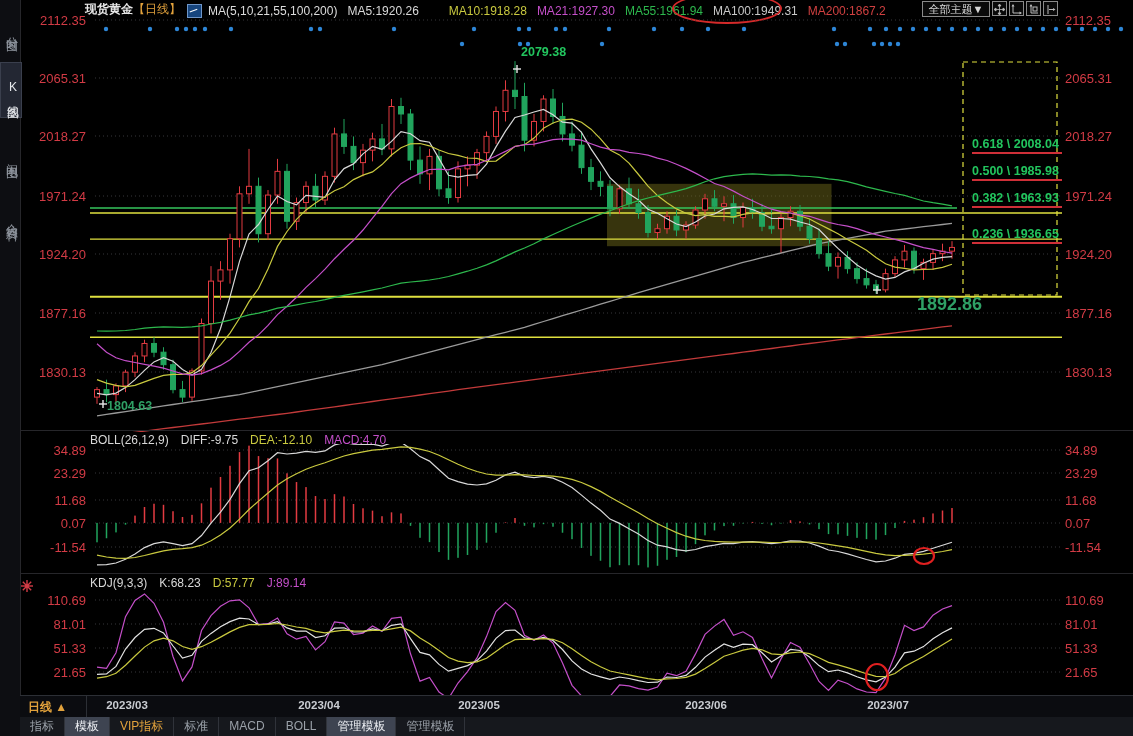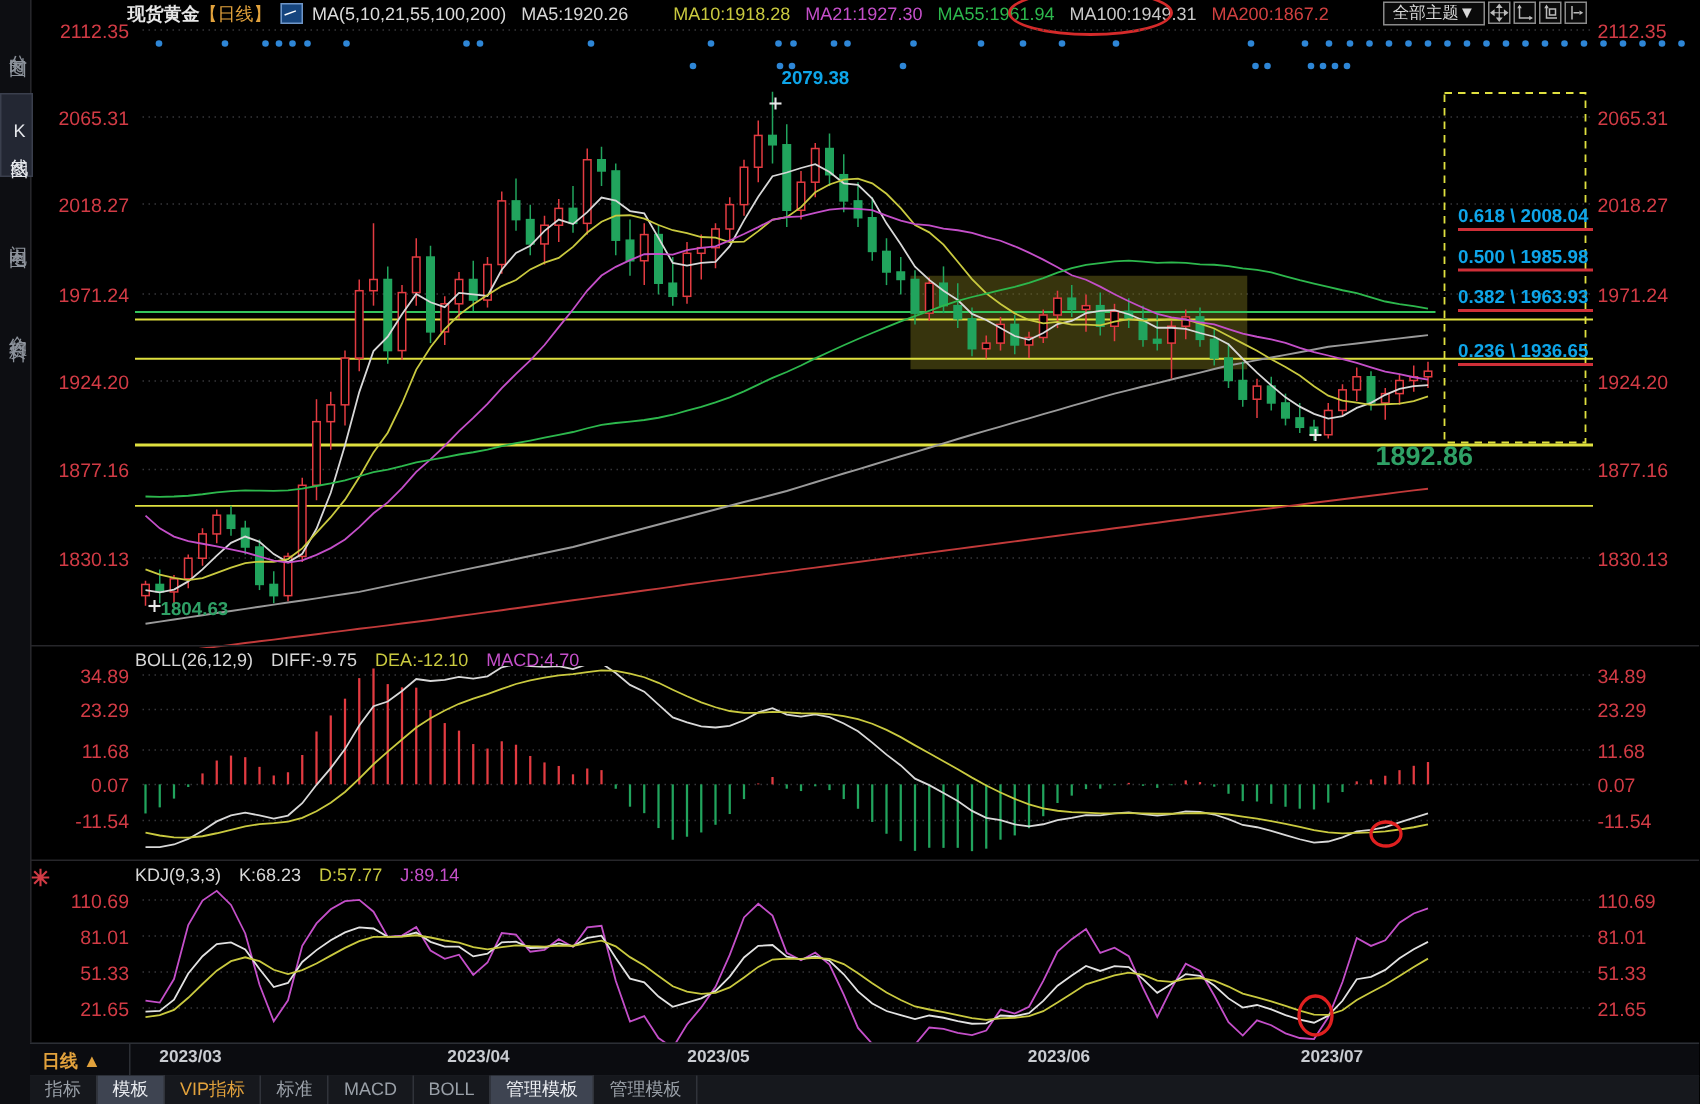--- a/index.html
+++ b/index.html
@@ -4,21 +4,21 @@
 <style>
   html,body{margin:0;padding:0;background:#000;}
   .app{position:relative;width:1133px;height:736px;background:#000;overflow:hidden;
        font-family:"Liberation Sans","DejaVu Sans",sans-serif;}
   
   .sidebar{position:absolute;left:0;top:0;width:20px;height:736px;background:#0d0e12;border-right:1px solid #26262a;}
   .side-tab{position:absolute;left:0;width:20px;writing-mode:vertical-rl;text-orientation:upright;
             color:#8d939c;font-size:12px;letter-spacing:2px;text-align:center;cursor:pointer;}
   .side-tab.active{background:#232733;border:1px solid #3a3f4d;color:#e6e8ec;}
   
-  .header{position:absolute;left:20px;top:0;height:18px;right:0;display:flex;align-items:center;
+  .header{position:absolute;left:20px;top:0;height:18px;right:0;display:flex;align-items:flex-end;
           font-size:12px;color:#dcdcdc;}
   .header .pad{width:65px;}
   .hitem{margin-right:10px;white-space:nowrap;}
   .title{font-weight:bold;color:#e6e6e6;margin-right:0;}
   .period{color:#e2a23c;margin-right:6px;}
   .chart-ico{width:13px;height:12px;background:#16457e;border:1px solid #6f96c8;margin-right:6px;display:inline-block;position:relative;}
   .chart-ico:after{content:"";position:absolute;left:2px;top:5px;width:8px;height:3px;border-top:1px solid #fff;transform:rotate(-20deg);}
   .ma5{color:#d8d8d8;} .ma10{color:#c9c93f;padding-left:20px;} .ma21{color:#c44fc9;} .ma55{color:#2db84d;}
   .ma100{color:#c8c8c8;} .ma200{color:#d04040;}
   .red-ellipse{position:absolute;left:672px;top:-7px;width:106px;height:27px;border:2px solid #d42a2a;border-radius:50%;pointer-events:none;}
@@ -30,21 +30,21 @@
   #chart-canvas{position:absolute;left:0;top:0;}
   #labels-layer{position:absolute;left:0;top:0;width:1133px;height:736px;pointer-events:none;}
   .axis-label{position:absolute;font-size:13px;color:#d23b45;white-space:nowrap;}
   .sep{position:absolute;left:20px;right:0;height:1px;background:#26262a;}
   
   .panel-hdr{position:absolute;left:90px;display:flex;gap:12px;font-size:12px;color:#d8d8d8;white-space:nowrap;}
   .yellow{color:#c9c93f;} .magenta{color:#c44fc9;}
   .star-ico{position:absolute;left:21px;top:578px;}
   
   .ann{position:absolute;font-weight:bold;font-size:12.5px;white-space:nowrap;}
-  .ann-red{color:#0ea5e9;}
+  .ann-red{color:#22c55e;}
   .ann-green{color:#2fa065;}
   .fib{width:90px;border-bottom:2px solid #cf2f38;padding-bottom:1px;}
   
   .date-row{position:absolute;left:20px;right:0;top:695px;height:21px;background:#0b0c10;
             border-top:1px solid #2c2f35;border-bottom:1px solid #2c2f35;}
   .period-label{position:absolute;left:8px;top:3px;color:#e2a23c;font-weight:bold;font-size:12px;cursor:pointer;}
   .date-sep{position:absolute;left:66px;top:0;bottom:0;width:1px;background:#2c2f35;}
   .date-label{position:absolute;top:3px;width:70px;text-align:center;color:#c9ccd1;font-size:11.5px;font-weight:bold;}
   .tab-row{position:absolute;left:20px;right:0;top:717px;height:19px;background:#16181d;display:flex;align-items:stretch;}
   .btab{padding:0 10px;line-height:19px;font-size:12px;color:#9aa0a8;border-right:1px solid #30333a;cursor:pointer;white-space:nowrap;}

